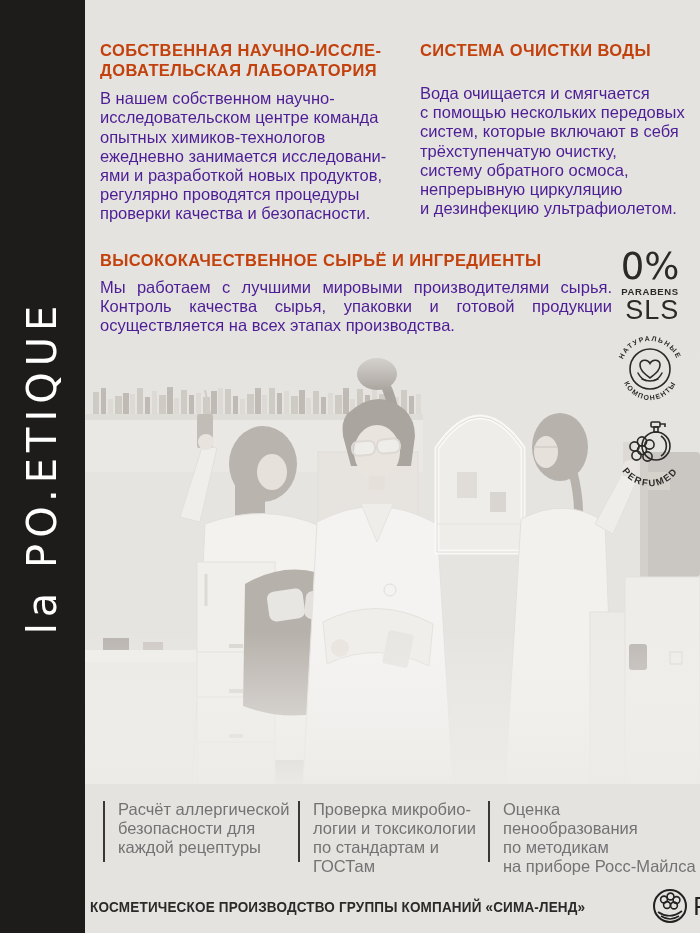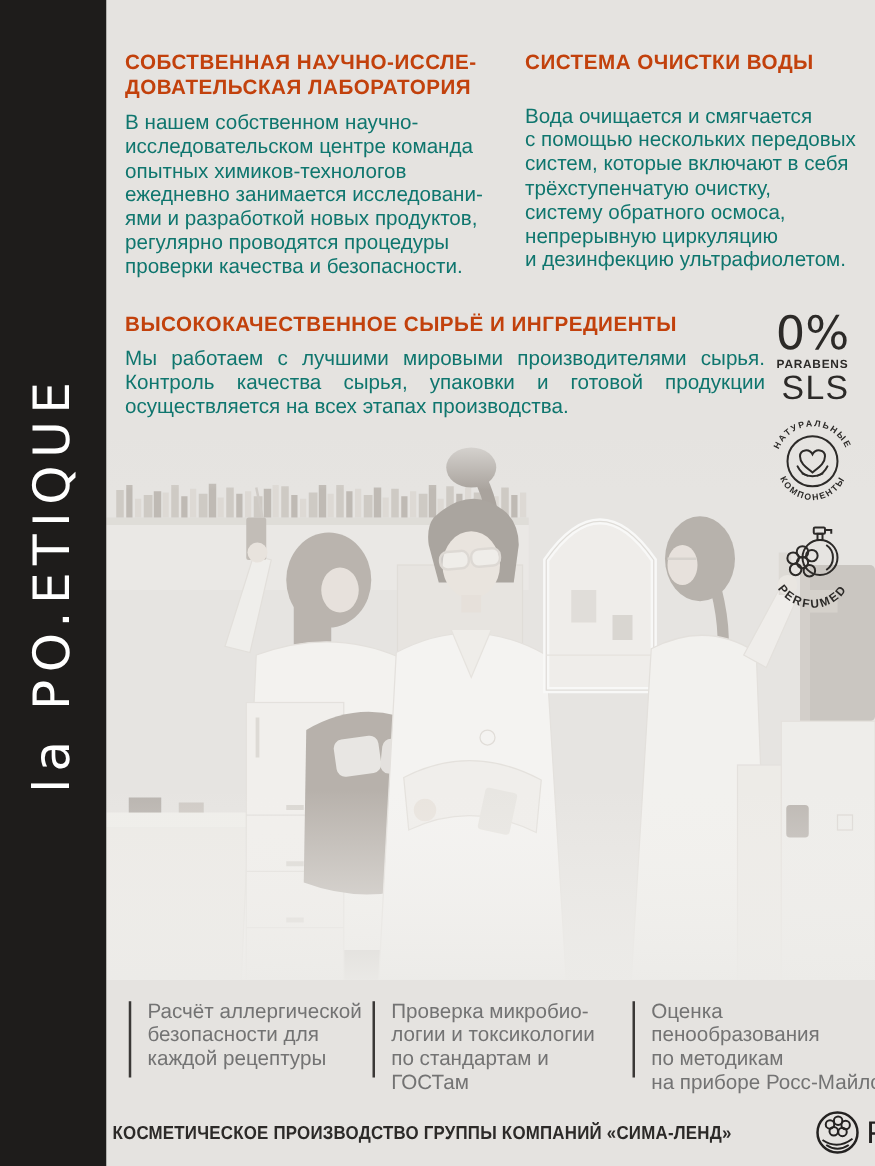--- a/index.html
+++ b/index.html
@@ -17,21 +17,21 @@
   .sidebar-logo{
     transform:rotate(-90deg);white-space:nowrap;
     color:#ffffff;font-size:40px;letter-spacing:6px;
     font-family:"DejaVu Sans",sans-serif;font-weight:400;
   }
   .sec-title{
     font-weight:700;font-size:16.5px;letter-spacing:.4px;
     line-height:1.22;color:#c2410c;white-space:pre-line;margin:0;
   }
   .sec-body{
-    font-size:16.5px;line-height:1.16;color:#0f766e;white-space:pre-line;
+    font-size:16.5px;line-height:1.16;color:#4c1d95;white-space:pre-line;
   }
   .col-lab{position:absolute;left:100px;top:40px;width:318px;z-index:2;}
   .col-lab .sec-body{margin-top:9px;}
   .col-water{position:absolute;left:420px;top:40px;width:278px;z-index:2;}
   .col-water .sec-body{margin-top:24px;}
   .sec-ing{position:absolute;left:100px;top:250px;width:512px;z-index:2;}
   .sec-ing .sec-body{margin-top:8px;text-align:justify;white-space:normal;}
 
   .badges{
     position:absolute;left:610px;top:249px;width:80px;z-index:4;
@@ -48,21 +48,21 @@
 
   .features{position:absolute;left:103px;top:800px;display:flex;z-index:2;}
   .feature{
     position:relative;box-sizing:border-box;padding-left:15px;
     font-size:16.5px;line-height:1.15;color:#737373;white-space:pre-line;
   }
   .feature::before{
     content:"";position:absolute;left:0;top:1px;width:2px;height:61px;background:#3a3836;
   }
   .feature-1{width:195px;}
-  .feature-2{width:208px;}
+  .feature-2{width:190px;}
   .feature-3{width:208px;}
 
   .footer{
     position:absolute;left:90px;top:886px;width:606px;height:40px;z-index:2;
     display:flex;align-items:center;justify-content:space-between;gap:10px;
   }
   .footer-text{
     font-size:15px;font-weight:700;color:#2c2a28;white-space:nowrap;
     transform:scaleX(.9);transform-origin:left center;letter-spacing:.2px;
   }

